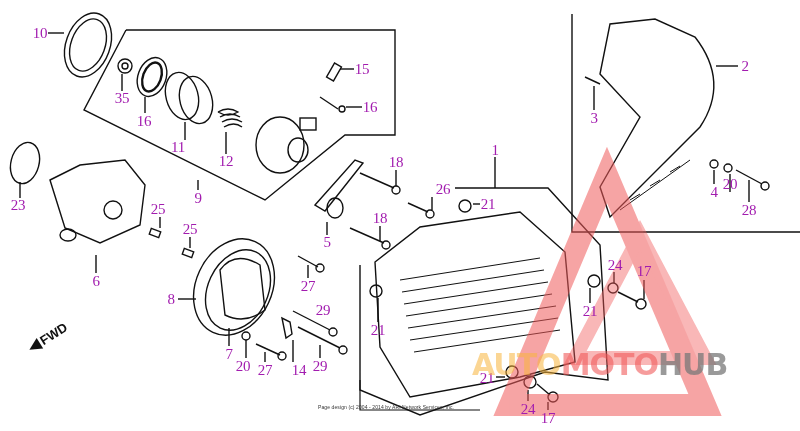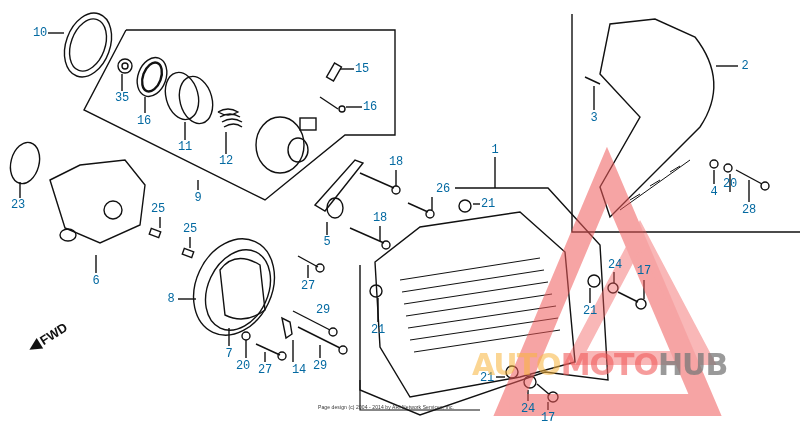--- a/index.html
+++ b/index.html
@@ -1,18 +1,18 @@
 <!DOCTYPE html>
 <html><head>
 <meta charset="utf-8">
 <style>
   html,body{margin:0;padding:0;background:#ffffff;}
   #canvas{position:relative;width:800px;height:431px;overflow:hidden;background:#fff;font-family:"Liberation Sans",sans-serif;}
   svg.diagram{position:absolute;left:0;top:0;width:800px;height:431px;}
-  .lbl{position:absolute;font-family:Liberation Mono, monospace;font-size:12px;color:#0369a1;line-height:12px;letter-spacing:-0.3px;transform:translate(-50%,-50%);white-space:nowrap;}
+  .lbl{position:absolute;font-family:Liberation Serif, serif;font-size:15px;color:#a21caf;line-height:12px;letter-spacing:-0.3px;transform:translate(-50%,-50%);white-space:nowrap;}
   .fwd{position:absolute;left:26px;top:328px;transform:rotate(-32deg);font-family:"Liberation Sans",sans-serif;font-weight:bold;font-size:13px;color:#111;display:flex;align-items:center;gap:2px;}
   .fwd .arrow{font-size:15px;}
   .copyright{position:absolute;left:318px;top:404px;font-size:5px;color:#333;letter-spacing:0.1px;white-space:nowrap;}
   .wm-text{position:absolute;left:472px;top:348px;font-family:"DejaVu Sans",sans-serif;font-weight:bold;font-size:30px;letter-spacing:-1px;line-height:34px;white-space:nowrap;}
   .wm-auto{color:rgba(248,180,60,0.55);}
   .wm-moto{color:rgba(240,90,90,0.6);}
   .wm-hub{color:rgba(120,120,120,0.75);}
 </style>
 </head>
 <body>
@@ -229,21 +229,21 @@
 
     <g opacity="0.55">
       <polygon points="510,405 607,175 705,405" fill="none" stroke="#f05a5a" stroke-width="22"></polygon>
       <polygon points="575,358 640,235 705,358" fill="none" stroke="#f05a5a" stroke-width="14" opacity="0.8"></polygon>
     </g>
   </svg>
 
   <span class="lbl" style="left:40px;top:33px">10</span>
   <span class="lbl" style="left:122px;top:98px">35</span>
   <span class="lbl" style="left:144px;top:121px">16</span>
-  <span class="lbl" style="left:185px;top:147px">11</span>
+  <span class="lbl" style="left:178px;top:147px">11</span>
   <span class="lbl" style="left:226px;top:161px">12</span>
   <span class="lbl" style="left:362px;top:69px">15</span>
   <span class="lbl" style="left:370px;top:107px">16</span>
   <span class="lbl" style="left:198px;top:198px">9</span>
   <span class="lbl" style="left:18px;top:205px">23</span>
   <span class="lbl" style="left:96px;top:281px">6</span>
   <span class="lbl" style="left:158px;top:209px">25</span>
   <span class="lbl" style="left:190px;top:229px">25</span>
   <span class="lbl" style="left:171px;top:299px">8</span>
   <span class="lbl" style="left:229px;top:354px">7</span>

